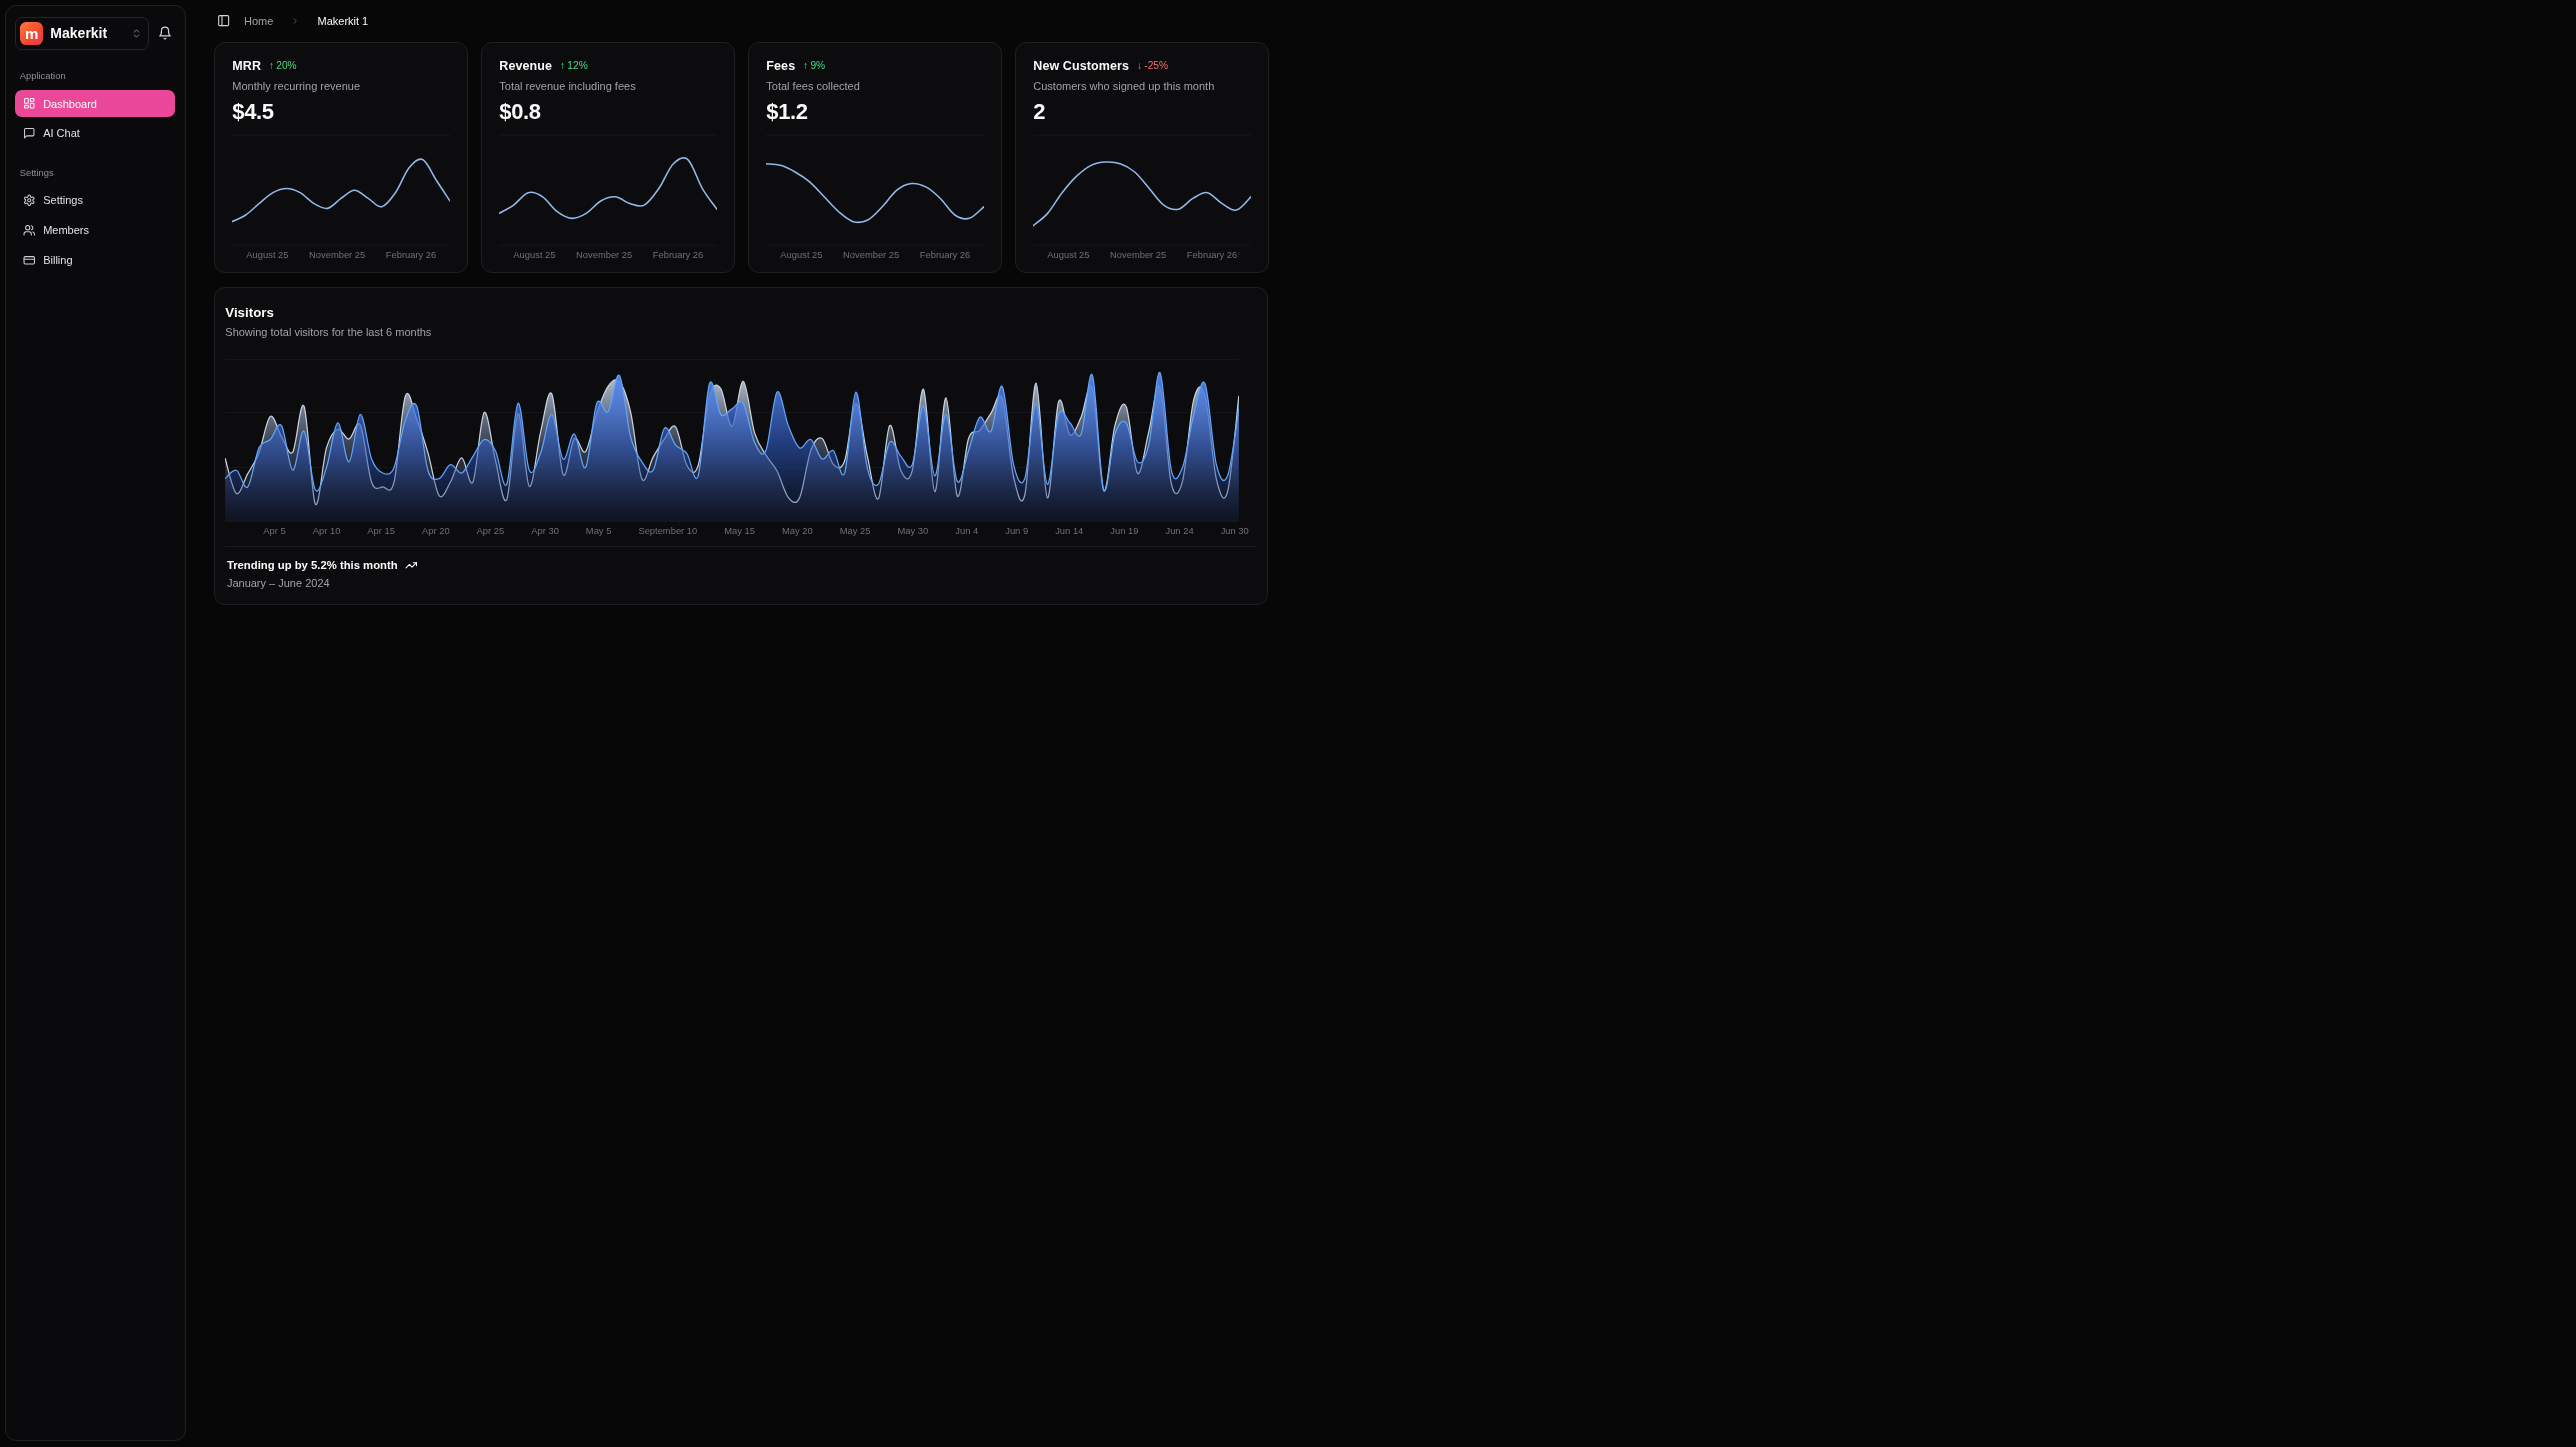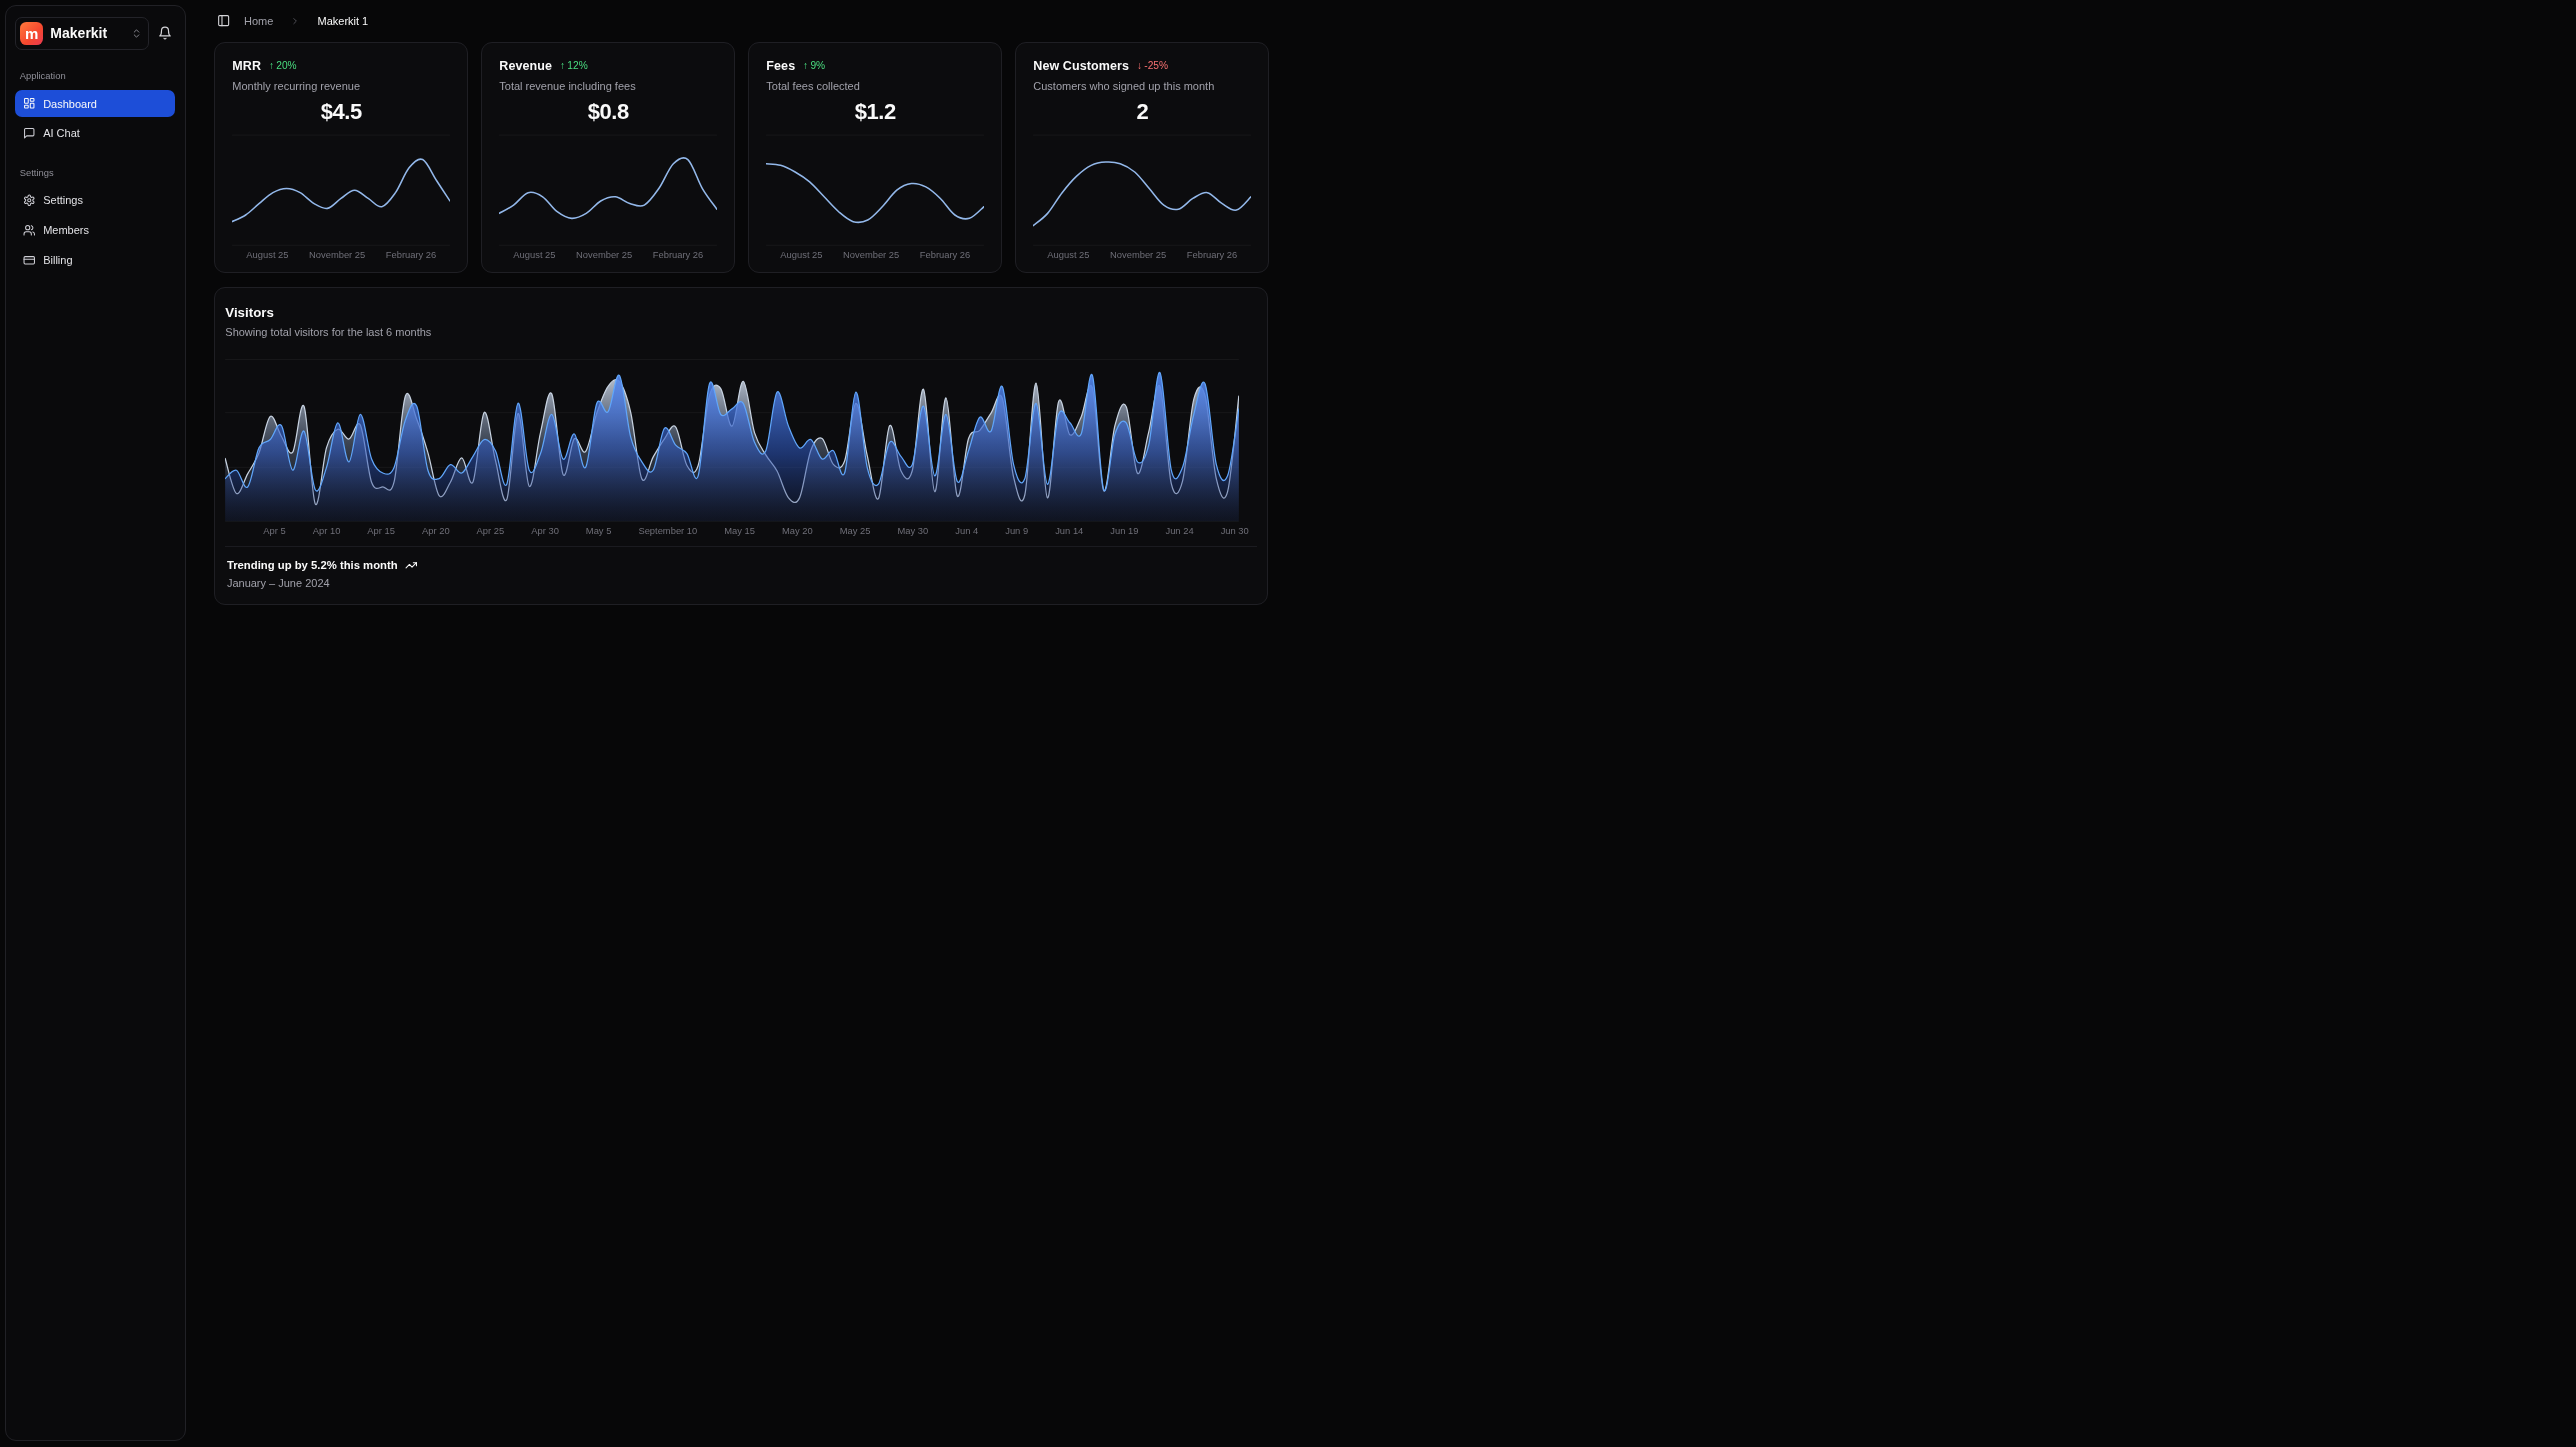--- a/index.html
+++ b/index.html
@@ -29,40 +29,40 @@
   .ws-name{ flex:1; text-align:left; font-size:14px; font-weight:600; }
   .icon-btn{ background:none; border:none; color:#d4d4d8; cursor:pointer; padding:3.1px; display:flex; }
   .muted-ic{ color:#8e8e97; display:flex; }
   .section-label{ font-size:9.4px; color:#8f8f98; margin:17px 4.7px 6.3px; }
   .nav-item{
     display:flex; align-items:center; gap:7.8px; height:26.6px; padding:0 7.8px;
     border-radius:7px; color:#e2e2e6; font-size:11px; font-weight:500;
     cursor:pointer; text-decoration:none;
   }
   .nav-item .nic{ display:flex; color:#cfcfd6; }
-  .nav-item.active{ background:#1d4ed8; color:#fafafa; }
+  .nav-item.active{ background:#ec4899; color:#fafafa; }
   .nav-item.active .nic{ color:#fafafa; }
   
   .main{ margin-left:194px; padding:0 20.3px 20.3px; }
   .topbar{ height:42px; display:flex; align-items:center; gap:10.2px; }
   .breadcrumb{ display:flex; align-items:center; gap:17px; font-size:11px; }
   .bc-home{ color:#a1a1aa; cursor:pointer; }
   .bc-sep{ color:#5b5b63; display:flex; }
   .bc-cur{ color:#fafafa; }
   .card{ background:#0c0c0e; border:0.8px solid #1f1f24; border-radius:11px; }
   
   .stat-grid{ display:grid; grid-template-columns:repeat(4,1fr); gap:13px; }
   .stat-card{ padding:15.6px 17px 11px; }
   .stat-head{ display:flex; align-items:center; gap:7.8px; }
   .stat-title{ font-size:12.5px; font-weight:700; letter-spacing:0.1px; }
   .badge{ display:flex; align-items:center; gap:2.3px; font-size:10.2px; font-weight:500; }
   .badge.up{ color:#4ade80; }
   .badge.down{ color:#f87171; }
   .stat-sub{ color:#a1a1aa; font-size:11px; margin-top:7px; }
-  .stat-value{ font-size:22px; font-weight:700; letter-spacing:-0.4px; margin-top:7px;text-align:center; }
+  .stat-value{ font-size:22px; font-weight:700; letter-spacing:-0.4px; margin-top:7px; }
   .spark-chart{ height:114px; margin-top:7.8px; width:100%; }
   .tick-row{ display:flex; justify-content:space-between; color:#6f6f78; font-size:9.4px; }
   .tick-row.small{ margin-top:2.3px; padding:0 14px 1.6px; }
   
   .visitors-card{ margin-top:14px; padding:17px 10px 0; }
   .card-h2{ font-size:13.3px; font-weight:700; }
   .muted{ color:#a1a1aa; font-size:11px; }
   .card-sub{ margin-top:5.5px; }
   .big-chart{ height:164px; margin-top:20.3px; width:100%; }
   .tick-row.big{ margin-top:3px; padding:0 7.8px 0 38px; }

